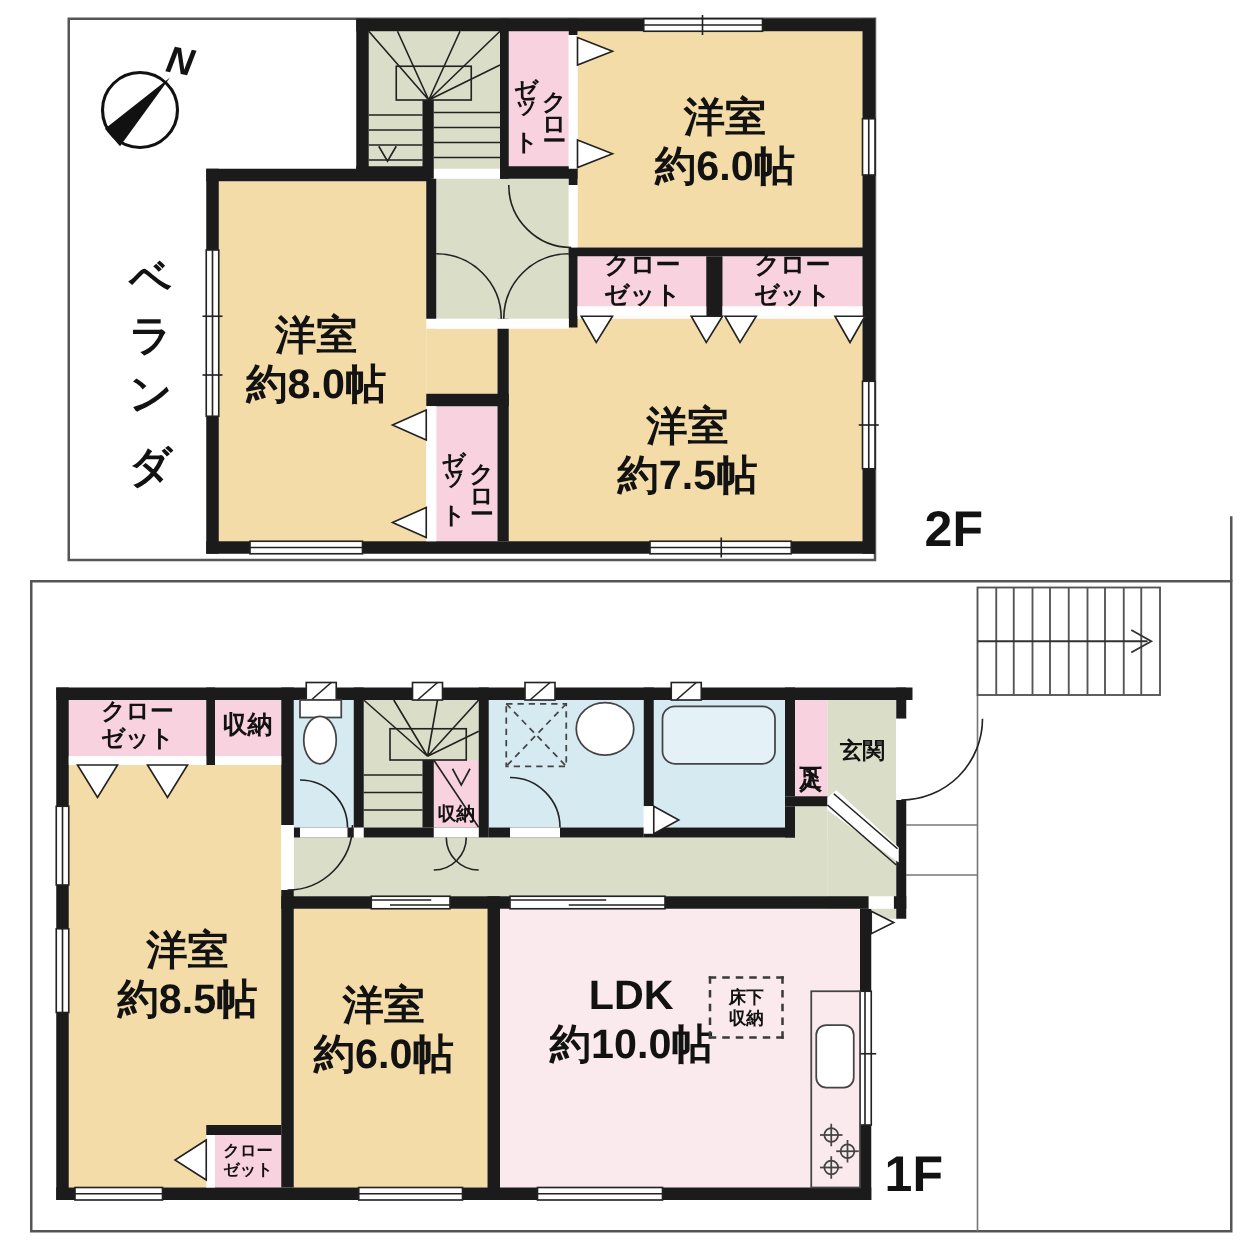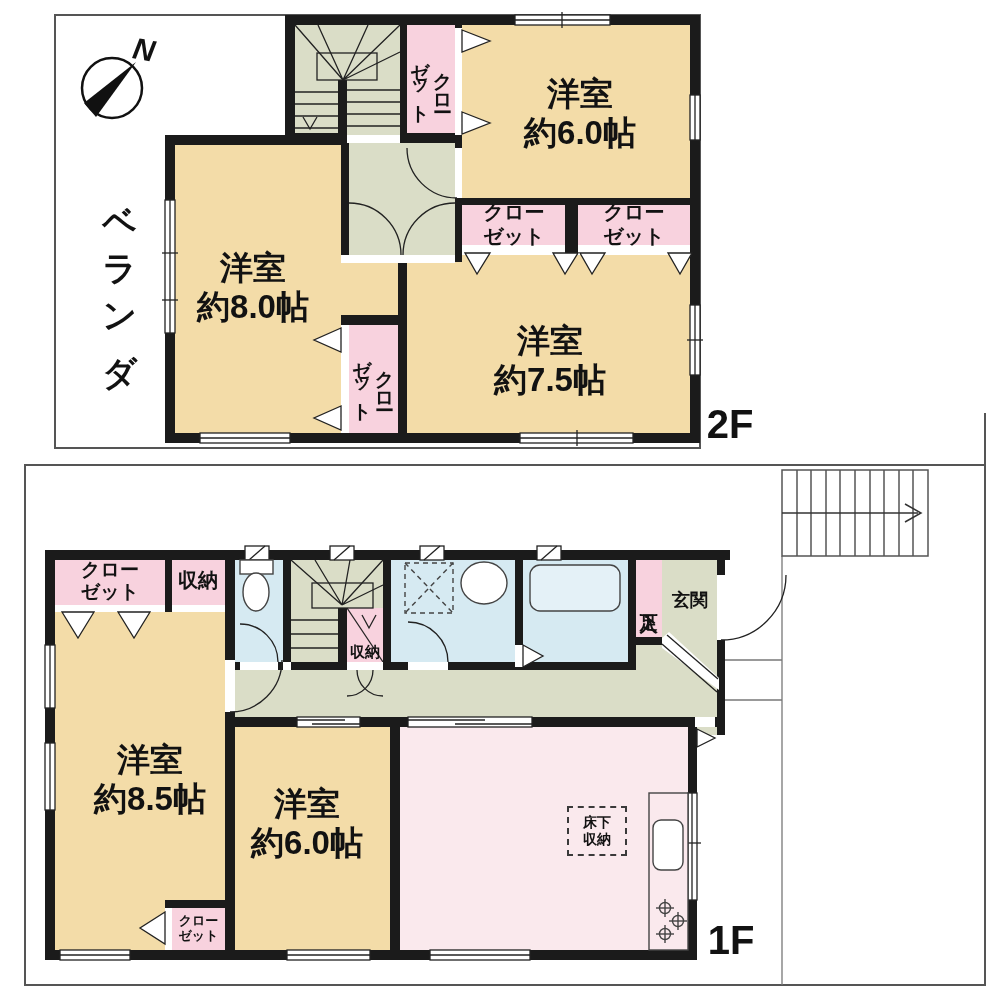--- a/index.html
+++ b/index.html
@@ -289,31 +289,33 @@
 <div class="lbl" style="left:440px;top:313px;width:220px;height:95px;font-size:33px;">洋室
 約7.5帖</div>
 <div class="lbl vert" style="left:404px;top:28px;width:54px;height:106px;font-size:19px;">クロー
 ゼット</div>
 <div class="lbl" style="left:463px;top:202px;width:102px;height:46px;font-size:20px;">クロー
 ゼット</div>
 <div class="lbl" style="left:578px;top:202px;width:112px;height:46px;font-size:20px;">クロー
 ゼット</div>
 <div class="lbl vert" style="left:347px;top:327px;width:52px;height:104px;font-size:19px;">クロー
 ゼット</div>
-<div class="lbl flab" style="left:700px;top:400px;width:60px;height:50px;font-size:40px;">2F</div>
+<div class="lbl flab" style="left:700px;top:400px;width:60px;height:50px;font-size:40px;padding-left:33px;">2F</div>
 
 <div class="lbl" style="left:56px;top:556px;width:108px;height:50px;font-size:19px;">クロー
 ゼット</div>
 <div class="lbl" style="left:169px;top:556px;width:58px;height:50px;font-size:20px;">収納</div>
 <div class="lbl" style="left:60px;top:732px;width:180px;height:95px;font-size:33px;">洋室
 約8.5帖</div>
 <div class="lbl" style="left:227px;top:778px;width:160px;height:92px;font-size:33px;">洋室
 約6.0帖</div>
+<div class="lbl" style="left:405px;top:768px;width:200px;height:95px;font-size:33px;">LDK
+約10.0帖</div>
 <div class="lbl" style="left:343px;top:638px;width:44px;height:28px;font-size:15px;">収納</div>
 <div class="lbl vert" style="left:633px;top:558px;width:30px;height:84px;font-size:18px;">下足入</div>
 <div class="lbl" style="left:661px;top:584px;width:58px;height:34px;font-size:18px;">玄関</div>
-<div class="lbl dashed" style="left:567px;top:806px;width:56px;height:46px;font-size:14px;">床下
+<div class="lbl dashed" style="left:567px;top:781px;width:56px;height:46px;font-size:14px;">床下
 収納</div>
 <div class="lbl" style="left:172px;top:906px;width:53px;height:44px;font-size:13px;">クロー
 ゼット</div>
 <div class="lbl flab" style="left:700px;top:916px;width:62px;height:50px;font-size:40px;text-align:center;">1F</div>
 
 </div>
 
 </body></html>

